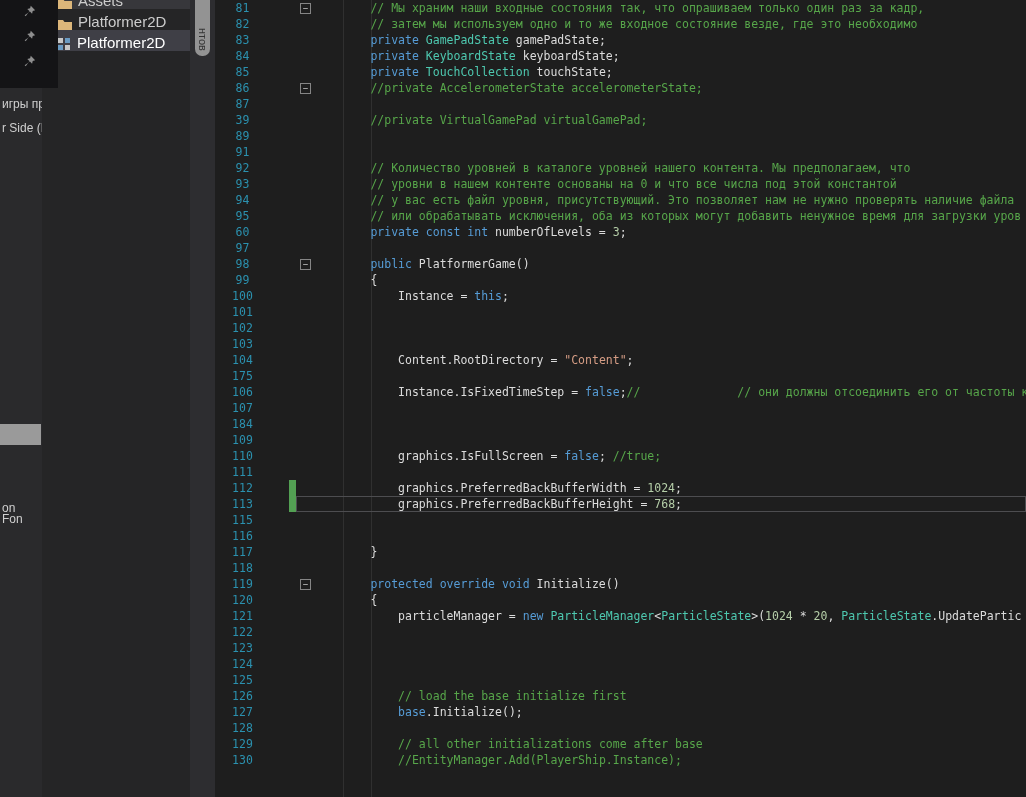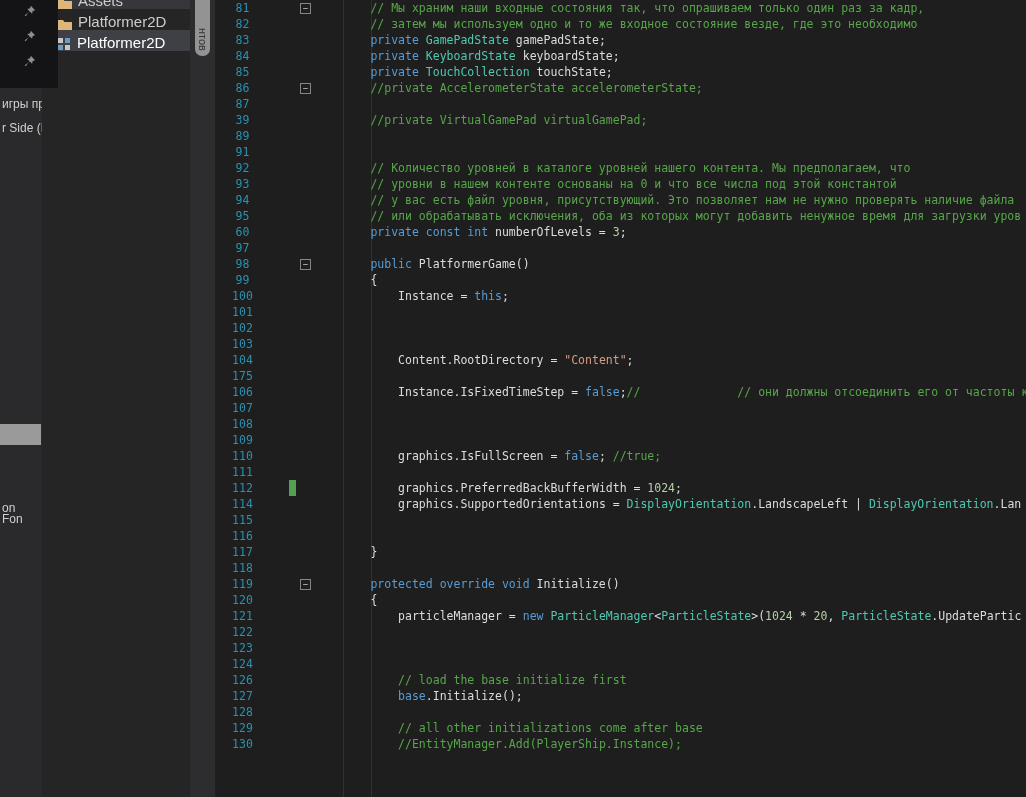--- a/index.html
+++ b/index.html
@@ -256,21 +256,21 @@
           <span class="fold"></span>
           <span class="code">            <span class="tk-p">Instance.IsFixedTimeStep = </span><span class="tk-k">false</span><span class="tk-p">;</span><span class="tk-c">//              // они должны отсоединить его от частоты ка</span></span>
         </div>
         <div class="ed-row">
           <span class="num">107</span>
           <span class="chg"></span>
           <span class="fold"></span>
           <span class="code"></span>
         </div>
         <div class="ed-row">
-          <span class="num">108</span>
+          <span class="num">184</span>
           <span class="chg"></span>
           <span class="fold"></span>
           <span class="code"></span>
         </div>
         <div class="ed-row">
           <span class="num">109</span>
           <span class="chg"></span>
           <span class="fold"></span>
           <span class="code"></span>
         </div>
@@ -285,25 +285,25 @@
           <span class="chg"></span>
           <span class="fold"></span>
           <span class="code"></span>
         </div>
         <div class="ed-row">
           <span class="num">112</span>
           <span class="chg on"></span>
           <span class="fold"></span>
           <span class="code">            <span class="tk-p">graphics.PreferredBackBufferWidth = </span><span class="tk-n">1024</span><span class="tk-p">;</span></span>
         </div>
-        <div class="ed-row">
-          <span class="num">114</span>
-          <span class="chg"></span>
-          <span class="fold"></span>
-          <span class="code">            <span class="tk-p">graphics.SupportedOrientations = </span><span class="tk-t">DisplayOrientation</span><span class="tk-p">.LandscapeLeft | </span><span class="tk-t">DisplayOrientation</span><span class="tk-p">.Lan</span></span>
+        <div class="ed-row current">
+          <span class="num">113</span>
+          <span class="chg on"></span>
+          <span class="fold"></span>
+          <span class="code">            <span class="tk-p">graphics.PreferredBackBufferHeight = </span><span class="tk-n">768</span><span class="tk-p">;</span></span>
         </div>
         <div class="ed-row">
           <span class="num">115</span>
           <span class="chg"></span>
           <span class="fold"></span>
           <span class="code"></span>
         </div>
         <div class="ed-row">
           <span class="num">116</span>
           <span class="chg"></span>
@@ -348,20 +348,26 @@
           <span class="code"></span>
         </div>
         <div class="ed-row">
           <span class="num">123</span>
           <span class="chg"></span>
           <span class="fold"></span>
           <span class="code"></span>
         </div>
         <div class="ed-row">
           <span class="num">124</span>
+          <span class="chg"></span>
+          <span class="fold"></span>
+          <span class="code"></span>
+        </div>
+        <div class="ed-row">
+          <span class="num">125</span>
           <span class="chg"></span>
           <span class="fold"></span>
           <span class="code"></span>
         </div>
         <div class="ed-row">
           <span class="num">126</span>
           <span class="chg"></span>
           <span class="fold"></span>
           <span class="code">            <span class="tk-c">// load the base initialize first</span></span>
         </div>

